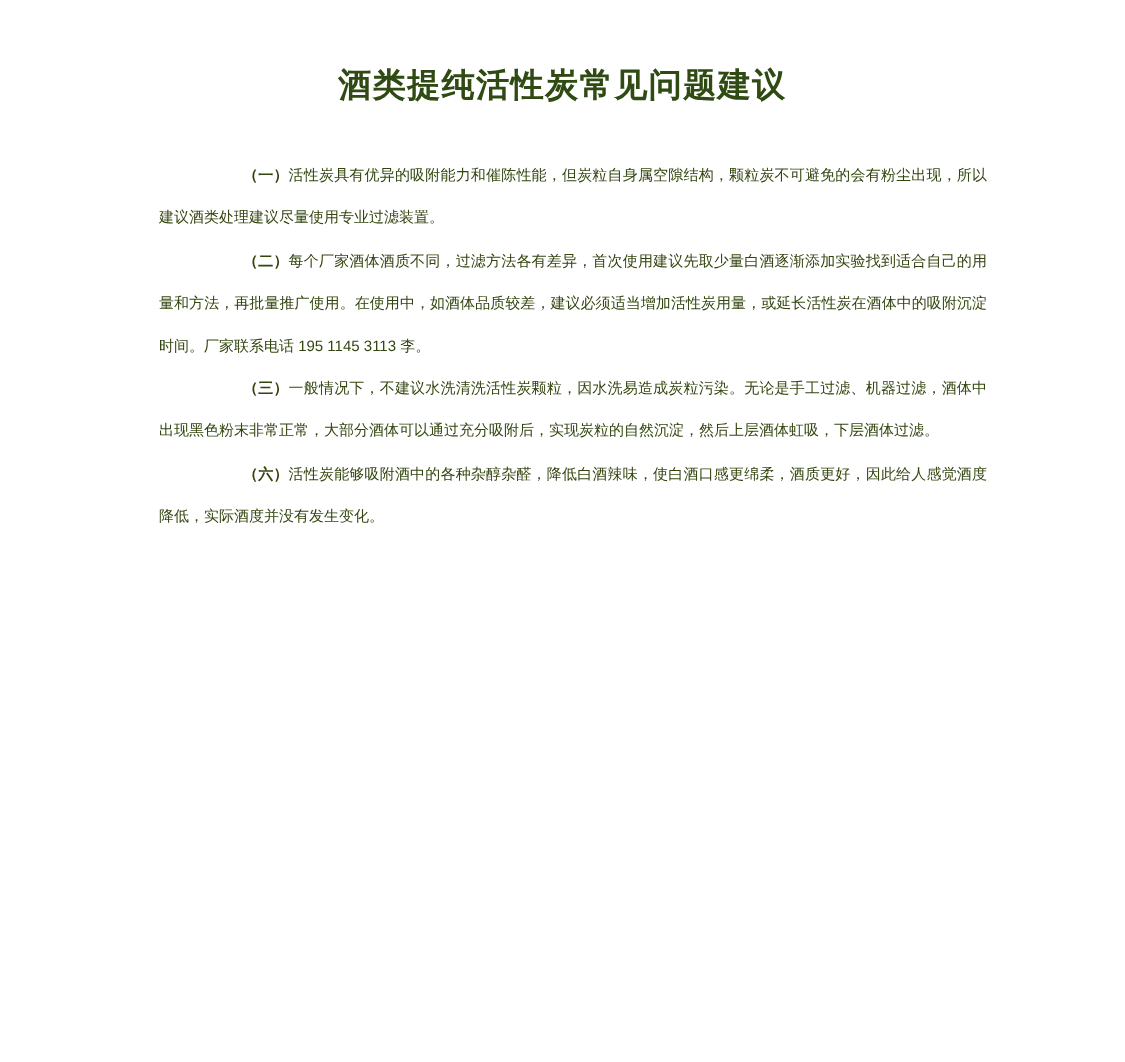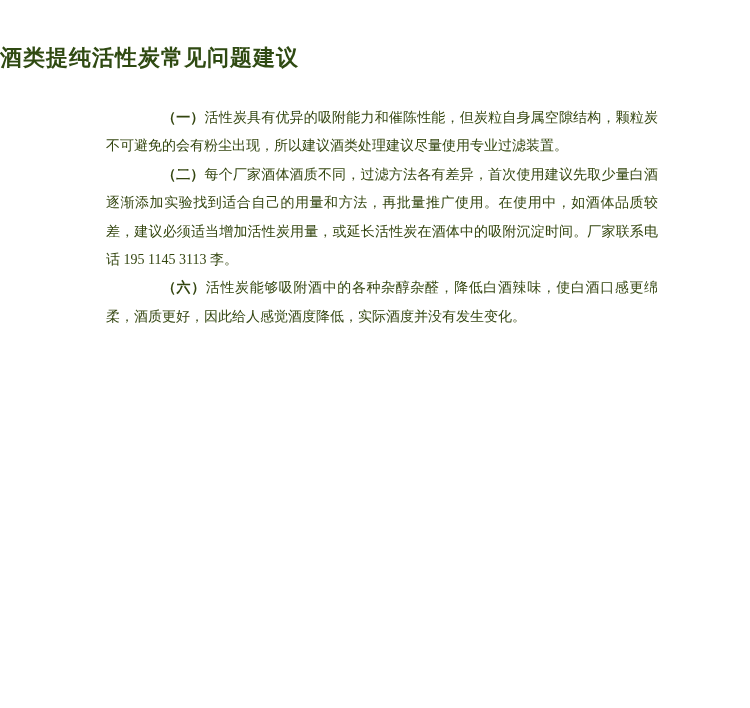--- a/index.html
+++ b/index.html
@@ -1,33 +1,34 @@
 <!DOCTYPE html>
 <html><head>
   <meta charset="utf-8">
   <style>
     html, body { margin: 0; padding: 0; background: #ffffff; }
     body { width: 750px; height: 708px; overflow: hidden; position: relative; }
     .page { position: absolute; left: 0; top: 0; width: 750px; height: 708px; }
     .title {
-      position: absolute; top: 40px; left: 0; width: 750px; text-align: left;
+      position: absolute; top: 40px; left: 0; width: 750px; text-align: center;
       font-family: "DejaVu Sans", sans-serif; font-weight: bold; font-size: 22px;
       color: #2f4a12; letter-spacing: 1px; line-height: 36px; margin: 0;
     }
     .body {
       position: absolute; left: 106px; top: 104px; width: 552px;
-      font-family: Liberation Serif, serif; font-size: 14px; line-height: 28.4px;
+      font-family: Liberation Sans, sans-serif; font-size: 10px; line-height: 28.4px;
       color: #33450f; text-align: justify;
     }
     .para { margin: 0; text-indent: 56px; }
     .lead { font-weight: bold; }
   </style>
 </head>
 <body>
 
 <div class="page">
   <h1 class="title">酒类提纯活性炭常见问题建议</h1>
   <div class="body">
     <p class="para"><span class="lead">（一）</span><span>活性炭具有优异的吸附能力和催陈性能，但炭粒自身属空隙结构，颗粒炭不可避免的会有粉尘出现，所以建议酒类处理建议尽量使用专业过滤装置。</span></p>
     <p class="para"><span class="lead">（二）</span><span>每个厂家酒体酒质不同，过滤方法各有差异，首次使用建议先取少量白酒逐渐添加实验找到适合自己的用量和方法，再批量推广使用。在使用中，如酒体品质较差，建议必须适当增加活性炭用量，或延长活性炭在酒体中的吸附沉淀时间。厂家联系电话 195 1145 3113 李。</span></p>
+    <p class="para"><span class="lead">（三）</span><span>一般情况下，不建议水洗清洗活性炭颗粒，因水洗易造成炭粒污染。无论是手工过滤、机器过滤，酒体中出现黑色粉末非常正常，大部分酒体可以通过充分吸附后，实现炭粒的自然沉淀，然后上层酒体虹吸，下层酒体过滤。</span></p>
     <p class="para"><span class="lead">（六）</span><span>活性炭能够吸附酒中的各种杂醇杂醛，降低白酒辣味，使白酒口感更绵柔，酒质更好，因此给人感觉酒度降低，实际酒度并没有发生变化。</span></p>
   </div>
 </div>
 
 </body></html>

